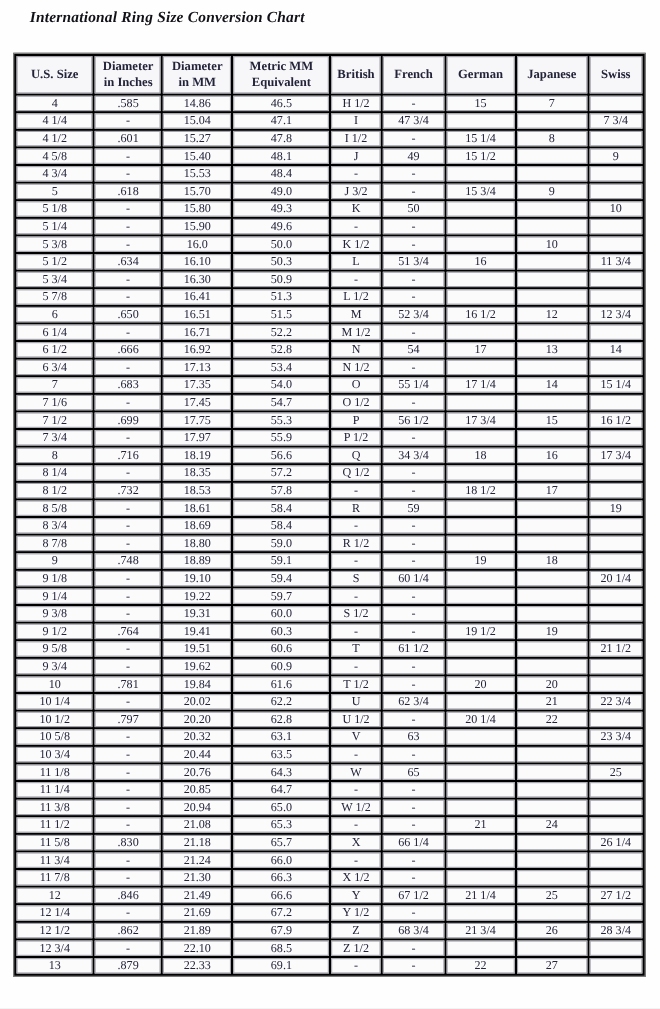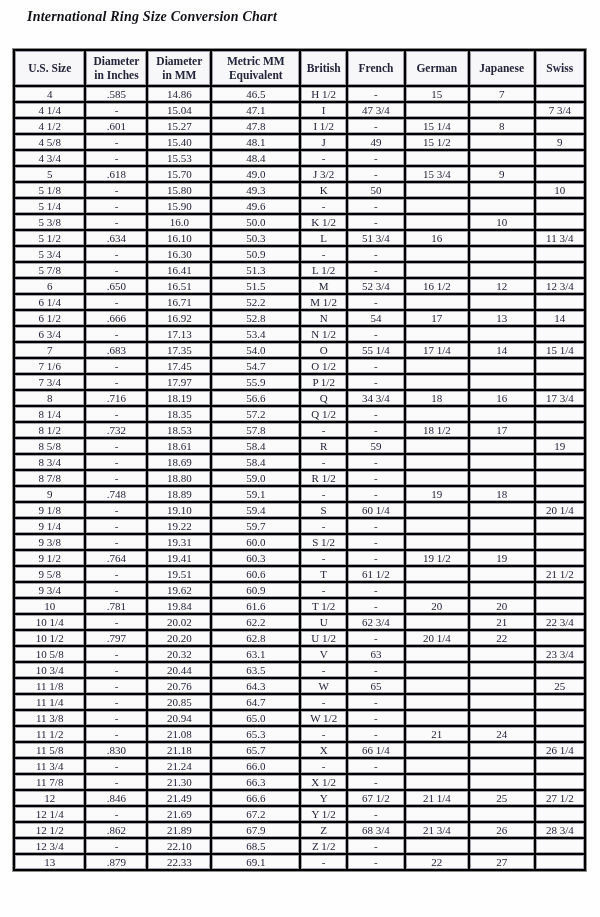--- a/index.html
+++ b/index.html
@@ -293,20 +293,31 @@
           <td>-</td>
           <td>17.45</td>
           <td>54.7</td>
           <td>O 1/2</td>
           <td>-</td>
           <td></td>
           <td></td>
           <td></td>
         </tr>
         <tr>
+          <td>7 1/2</td>
+          <td>.699</td>
+          <td>17.75</td>
+          <td>55.3</td>
+          <td>P</td>
+          <td>56 1/2</td>
+          <td>17 3/4</td>
+          <td>15</td>
+          <td>16 1/2</td>
+        </tr>
+        <tr>
           <td>7 3/4</td>
           <td>-</td>
           <td>17.97</td>
           <td>55.9</td>
           <td>P 1/2</td>
           <td>-</td>
           <td></td>
           <td></td>
           <td></td>
         </tr>

